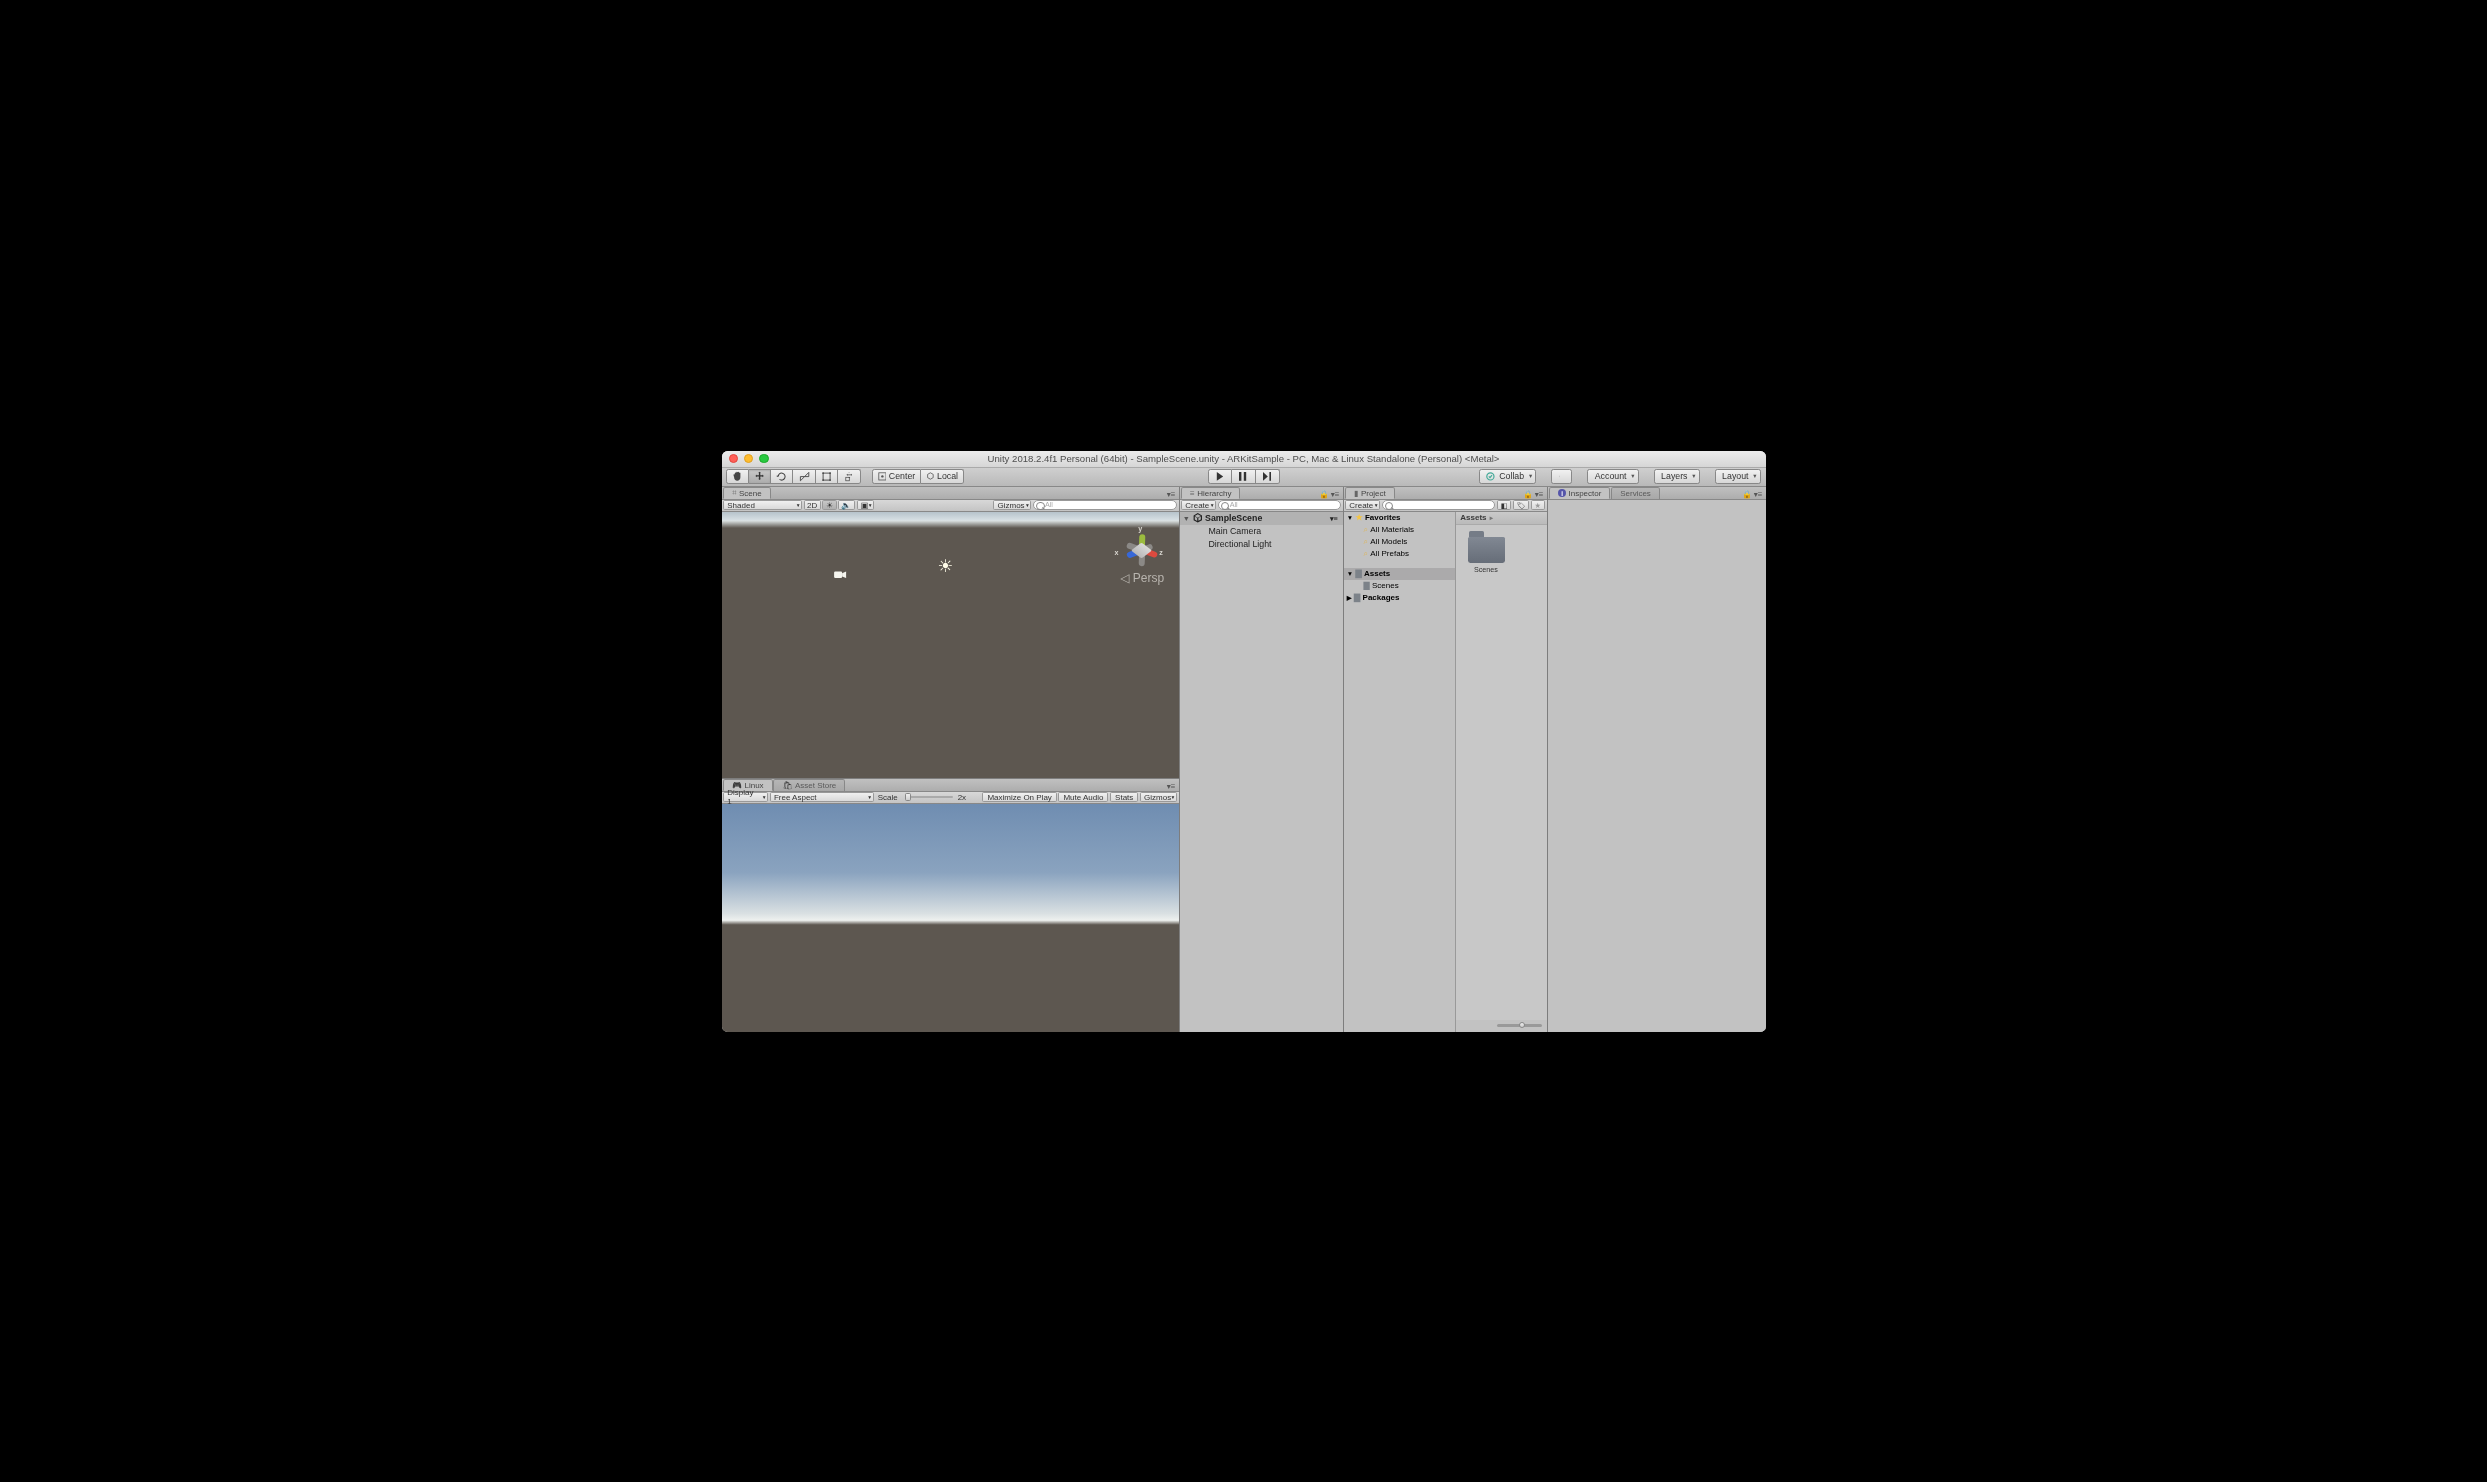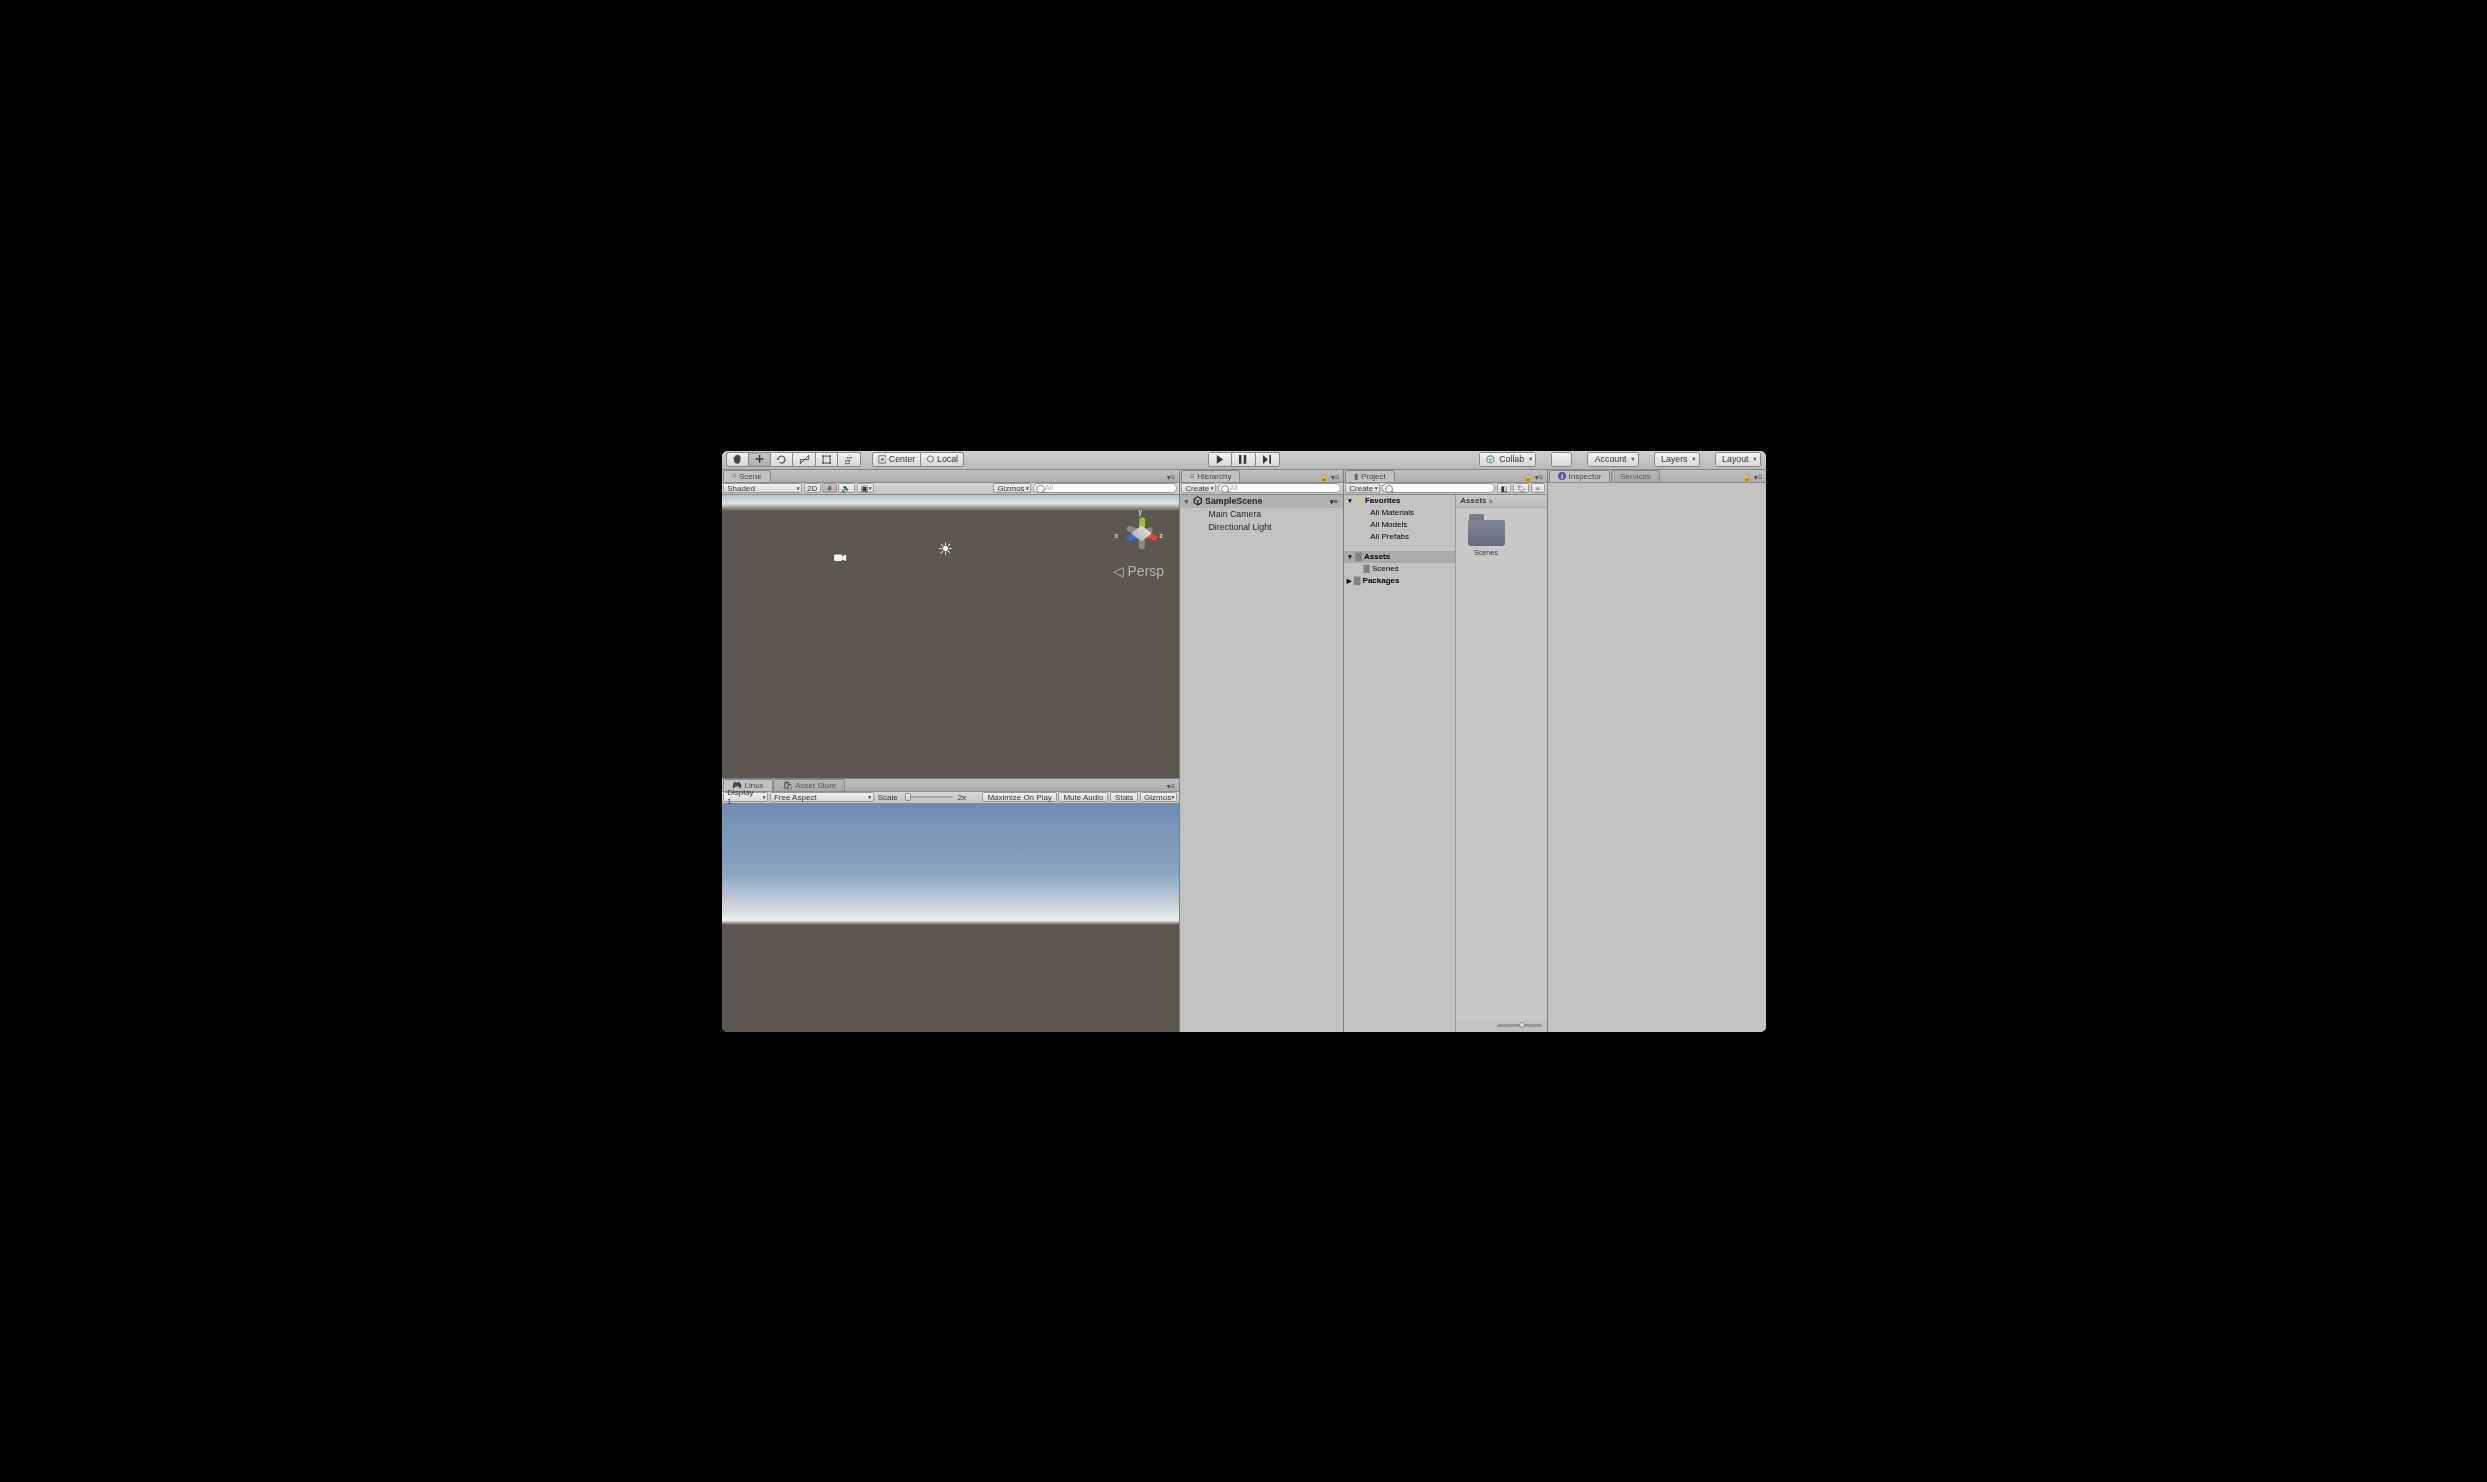--- a/index.html
+++ b/index.html
@@ -59,21 +59,21 @@
   .pnl-tb .search::after{content:""; width:3.2px; height:0.8px; background:#888; position:absolute; left:8px; top:7.2px; transform:rotate(45deg);}
   .pnl-tb .searchlabel{position:absolute; left:11px; font-size:7.2px; color:#aaa;}
 
   
   .scene-body{flex:1; display:flex; flex-direction:column; min-height:0;}
   .scene-view{flex:1; background:#5d5750; position:relative; overflow:hidden;}
   .scene-sky{position:absolute; top:0;left:0;right:0; height:16px; background:linear-gradient(#b6c3cb,#d6dfe3 50%,#dae0e0 55%,#5d5750);}
   .sun{position:absolute; left:216px; top:44px; color:#fefce8; font-size:17.6px;}
   .camgizmo{position:absolute; left:112px; top:58px; color:#f6f7f5; font-size:9.6px;}
   .axis-gizmo{position:absolute; right:11.2px; top:16px; width:48px; height:48px;}
-  .persp{position:absolute; right:14.4px; top:68px; font-size:14px; color:#b8b4ae;margin-left:26px;}
+  .persp{position:absolute; right:14.4px; top:59px; font-size:12px; color:#b8b4ae;margin-left:26px;}
   .axis-cube{position:absolute; left:16px; top:16px; width:13px; height:13px; background:linear-gradient(#dadada,#b8b8b8); border-radius:1.6px; transform:rotate(45deg) skew(-8deg,-8deg);}
   .axis-arm{position:absolute; width:16px; height:6.4px; border-radius:3.2px; left:22.4px; top:19px; transform-origin:left center;}
   .axis-x{background:#dc4a3f; transform:rotate(20deg);} 
   .axis-z{background:#3768d8; transform:rotate(160deg) translateX(-6.4px);} 
   .axis-y{background:#9bbb3f; transform:rotate(-88deg);}
   .axis-neg{background:#aaa; opacity:0.6;}
   .axis-label{position:absolute; font-size:7.2px; color:#d8d5cf; font-weight:bold;}
 
   
   .game-body{height:254px; display:flex; flex-direction:column; border-top:0.8px solid #7d7d7d;}
@@ -115,20 +115,28 @@
   .inspector-body{flex:1; background:#c2c2c2;}
 
   svg{display:block;}
   .lblgap{width:4.8px;}
 </style>
 </head>
 <body>
 
 <div class="window">
 
+  <div class="titlebar">
+    <div class="traffic">
+      <div class="dot red"></div>
+      <div class="dot yellow"></div>
+      <div class="dot green"></div>
+    </div>
+    <div class="title">Unity 2018.2.4f1 Personal (64bit) - SampleScene.unity - ARKitSample - PC, Mac &amp; Linux Standalone (Personal) &lt;Metal&gt;</div>
+  </div>
 
   <div class="main-toolbar">
     <div class="btn-group">
       <div class="tool-btn">
         <svg class="icon" viewBox="0 0 16 16">
             <path fill="#444" d="M5 2c.5 0 1 .4 1 1V2c0-.6.4-1 1-1s1 .4 1 1V2c0-.6.4-1 1-1s1 .4 1 1v1c0-.6.4-1 1-1s1 .4 1 1v6c0 3-2 5-4.5 5S3 12 3 9l-.8-3c-.2-.8.4-1.5 1.2-1.3L4 5V3c0-.6.4-1 1-1z"></path>
           </svg>
       </div>
       <div class="tool-btn active">
         <svg class="icon" viewBox="0 0 16 16">

